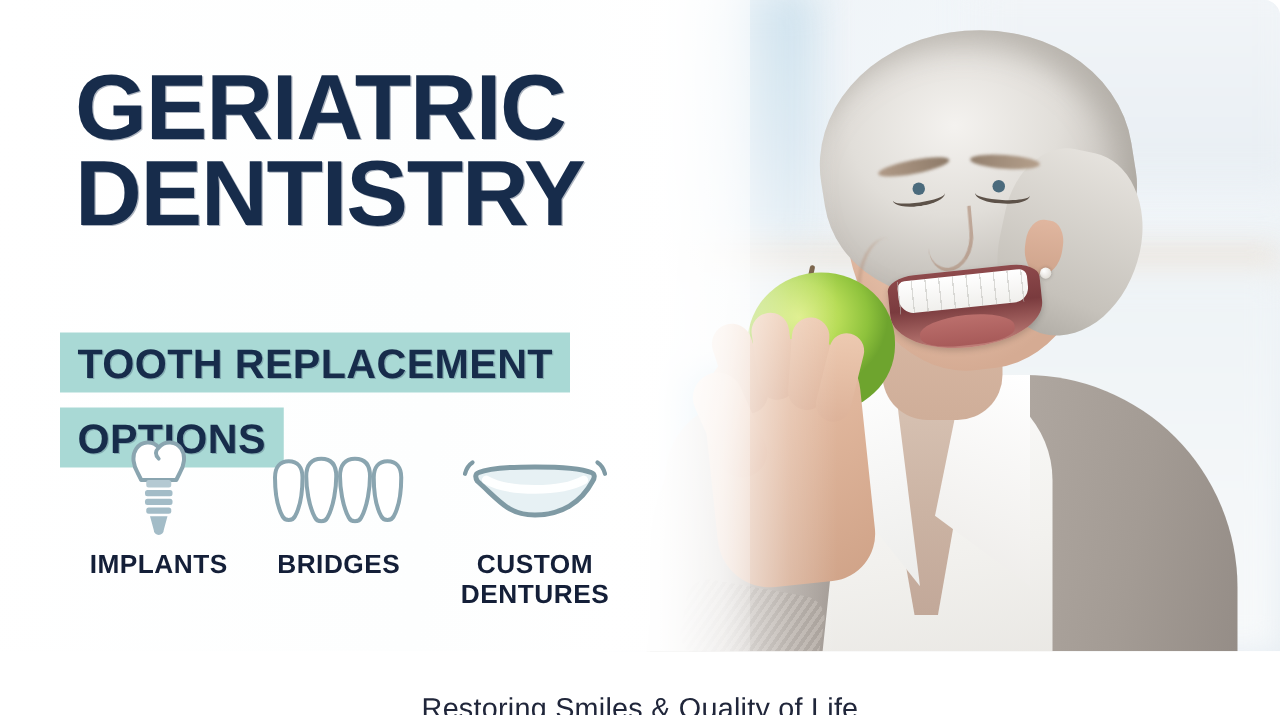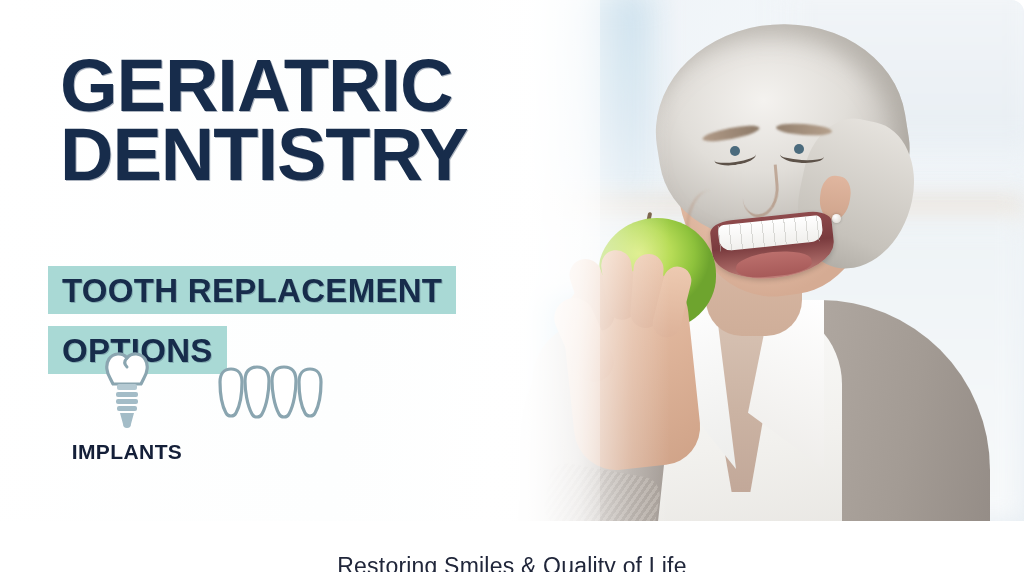--- a/index.html
+++ b/index.html
@@ -464,22 +464,35 @@
 
       <div class="service bridges">
         <div class="svc-icon">
           <svg width="110" height="56" viewBox="0 0 110 56" fill="none">
             <path d="M15 6c7 0 11 5 11 13s-1 22-6 31c-2 4-8 4-10 0C5 41 4 27 4 19 4 11 8 6 15 6z" stroke="#8aa5b0" stroke-width="3.2" fill="#ffffff" stroke-linejoin="round"></path>
             <path d="M41 4c8 0 12 5 12 14s-2 24-7 33c-2 4-8 4-10 0C31 42 29 27 29 18 29 9 33 4 41 4z" stroke="#8aa5b0" stroke-width="3.2" fill="#ffffff" stroke-linejoin="round"></path>
             <path d="M68 4c8 0 12 5 12 14s-2 24-7 33c-2 4-8 4-10 0C58 42 56 27 56 18 56 9 60 4 68 4z" stroke="#8aa5b0" stroke-width="3.2" fill="#ffffff" stroke-linejoin="round"></path>
             <path d="M94 6c7 0 11 5 11 13s-1 22-6 31c-2 4-8 4-10 0-5-9-6-23-6-31 0-8 4-13 11-13z" stroke="#8aa5b0" stroke-width="3.2" fill="#ffffff" stroke-linejoin="round"></path>
           </svg>
         </div>
+        <div class="svc-label">BRIDGES</div>
       </div>
 
+      <div class="service dentures">
+        <div class="svc-icon">
+          <svg width="118" height="62" viewBox="0 0 118 62" fill="none">
+            <path d="M14 18c14-6 76-6 90 0 3 1 3 4 1 7-9 17-25 27-46 27S32 42 13 25c-2-3-2-6 1-7z" fill="#e7f1f4" stroke="#7f9aa4" stroke-width="4" stroke-linejoin="round"></path>
+            <path d="M20 24c18 10 60 10 78 0" stroke="#ffffff" stroke-width="7" stroke-linecap="round" fill="none" opacity=".95"></path>
+            <path d="M9 10c-3 2-5 5-6 9" stroke="#7f9aa4" stroke-width="3.4" stroke-linecap="round" fill="none"></path>
+            <path d="M109 10c3 2 5 5 6 9" stroke="#7f9aa4" stroke-width="3.4" stroke-linecap="round" fill="none"></path>
+          </svg>
+        </div>
+        <div class="svc-label">CUSTOM
+DENTURES</div>
+      </div>
 
     </div>
   </div>
 
   <div class="footer">
     <span class="footer-text">Restoring Smiles &amp; Quality of Life</span>
   </div>
 
 </div>
 

